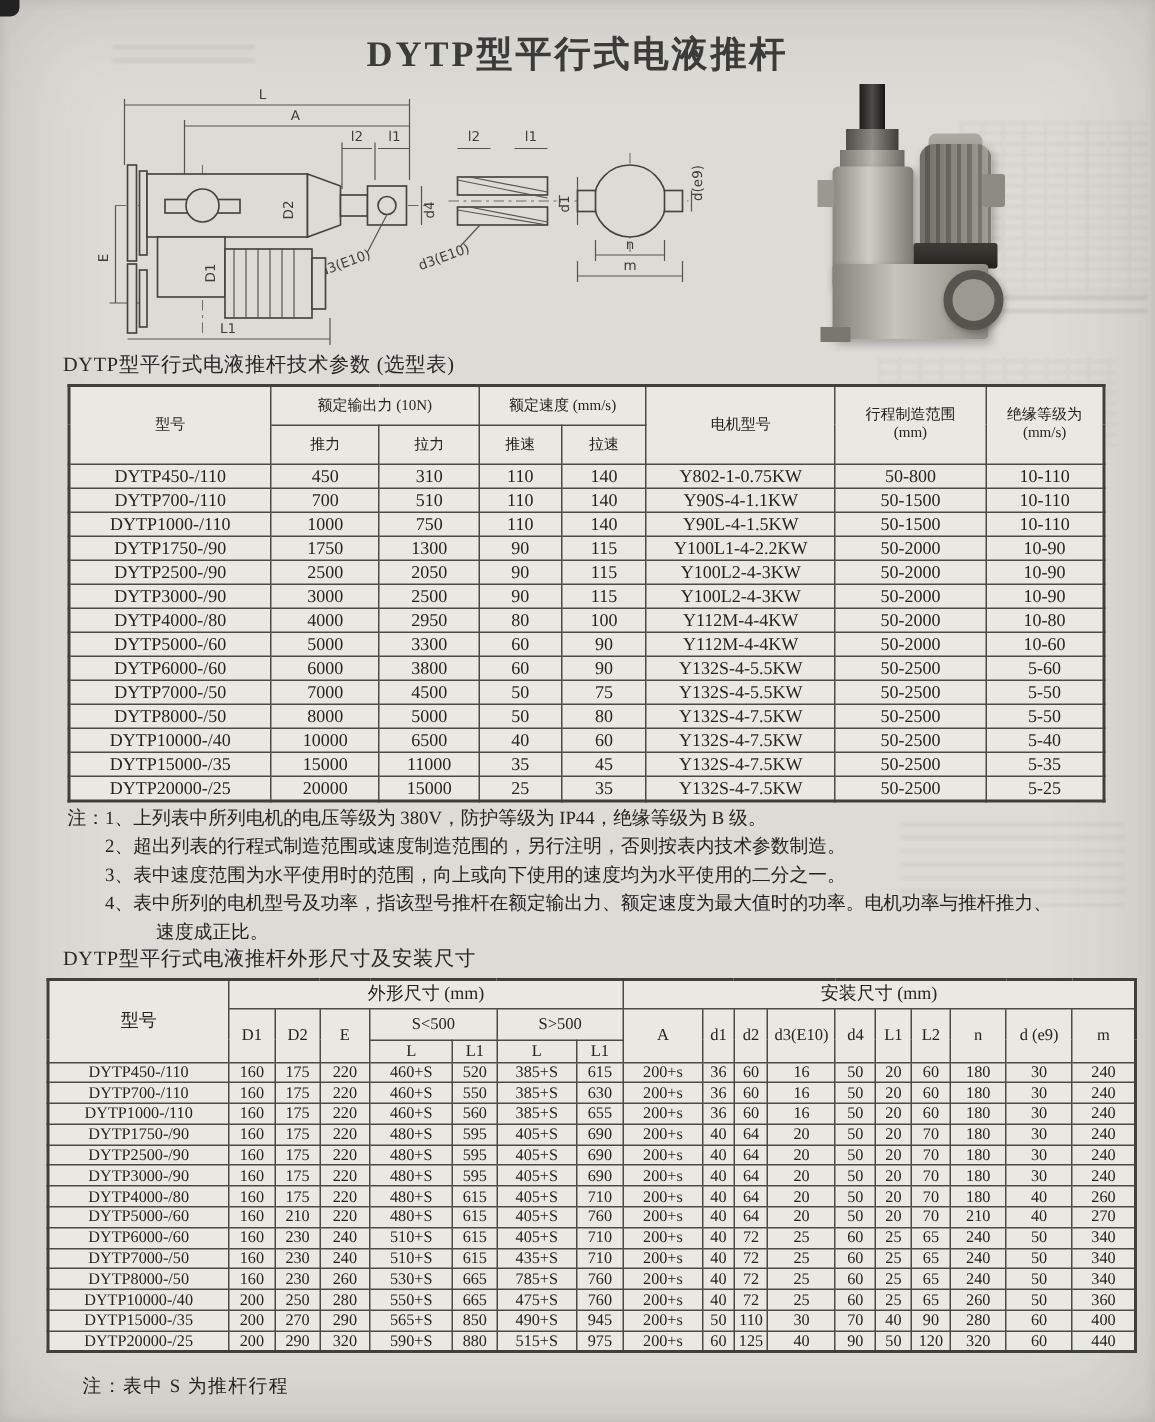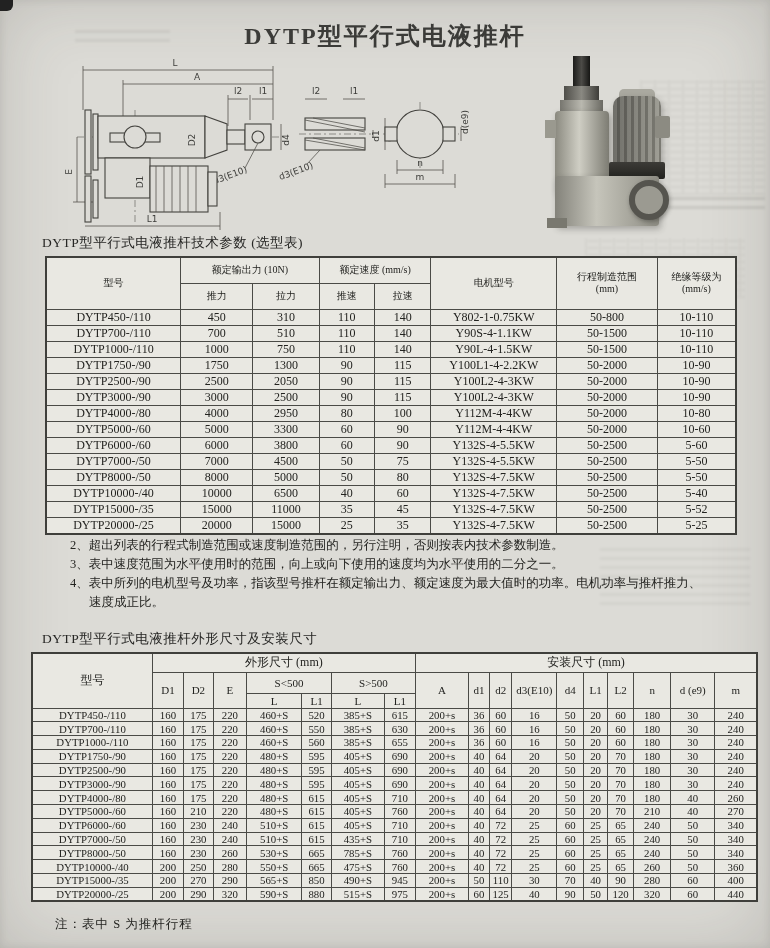--- a/index.html
+++ b/index.html
@@ -61,21 +61,21 @@
   .dim-table  { left:31px; top:652px; width:727px; font-size:11px; border:2px solid #3f3f3b; }
   .dim-table thead tr.r1 th { height:19px; font-size:12px; }
   .dim-table thead tr.r2 th { height:21px; }
   .dim-table thead tr.r3 th { height:15px; }
   .dim-table tbody td { height:13.8px; font-size:10.8px; }
   .hdr2 span { display:block; line-height:1.25; }
 
   
   .notes { position:absolute; left:45px; top:536px; width:660px; font-size:12.5px; line-height:19px; color:#232320; }
   .notes .cont-1 { margin-left:25px; }
-  .notes .cont-2 { margin-left:44px; }
+  .notes .cont-2 { margin-left:59px; }
   .bottom-note { position:absolute; left:55px; top:916px; font-size:12.5px; color:#232320; letter-spacing:1px; }
 </style>
 </head>
 <body>
 
 <div id="page">
 
   <div class="corner-mark"></div>
   <div class="bleed" style="left:75px; top:24px; width:95px; height:18px;"></div>
   <div class="bleed block" style="left:640px; top:80px; width:125px; height:115px; opacity:.08;"></div>
@@ -353,36 +353,37 @@
           <td>5-40</td>
         </tr>
         <tr>
           <td>DYTP15000-/35</td>
           <td>15000</td>
           <td>11000</td>
           <td>35</td>
           <td>45</td>
           <td>Y132S-4-7.5KW</td>
           <td>50-2500</td>
-          <td>5-52</td>
+          <td>5-35</td>
         </tr>
         <tr>
           <td>DYTP20000-/25</td>
           <td>20000</td>
           <td>15000</td>
           <td>25</td>
           <td>35</td>
           <td>Y132S-4-7.5KW</td>
           <td>50-2500</td>
           <td>5-25</td>
         </tr>
       </tbody>
   </table>
 
   <div class="notes">
+    <div>注：1、上列表中所列电机的电压等级为 380V，防护等级为 IP44，绝缘等级为 B 级。</div>
     <div class="cont-1">2、超出列表的行程式制造范围或速度制造范围的，另行注明，否则按表内技术参数制造。</div>
     <div class="cont-1">3、表中速度范围为水平使用时的范围，向上或向下使用的速度均为水平使用的二分之一。</div>
     <div class="cont-1">4、表中所列的电机型号及功率，指该型号推杆在额定输出力、额定速度为最大值时的功率。电机功率与推杆推力、</div>
     <div class="cont-2">速度成正比。</div>
   </div>
 
   <div class="section-heading" style="left:42px; top:630px;">DYTP型平行式电液推杆外形尺寸及安装尺寸</div>
 
   <table class="dim-table">
     <colgroup>

